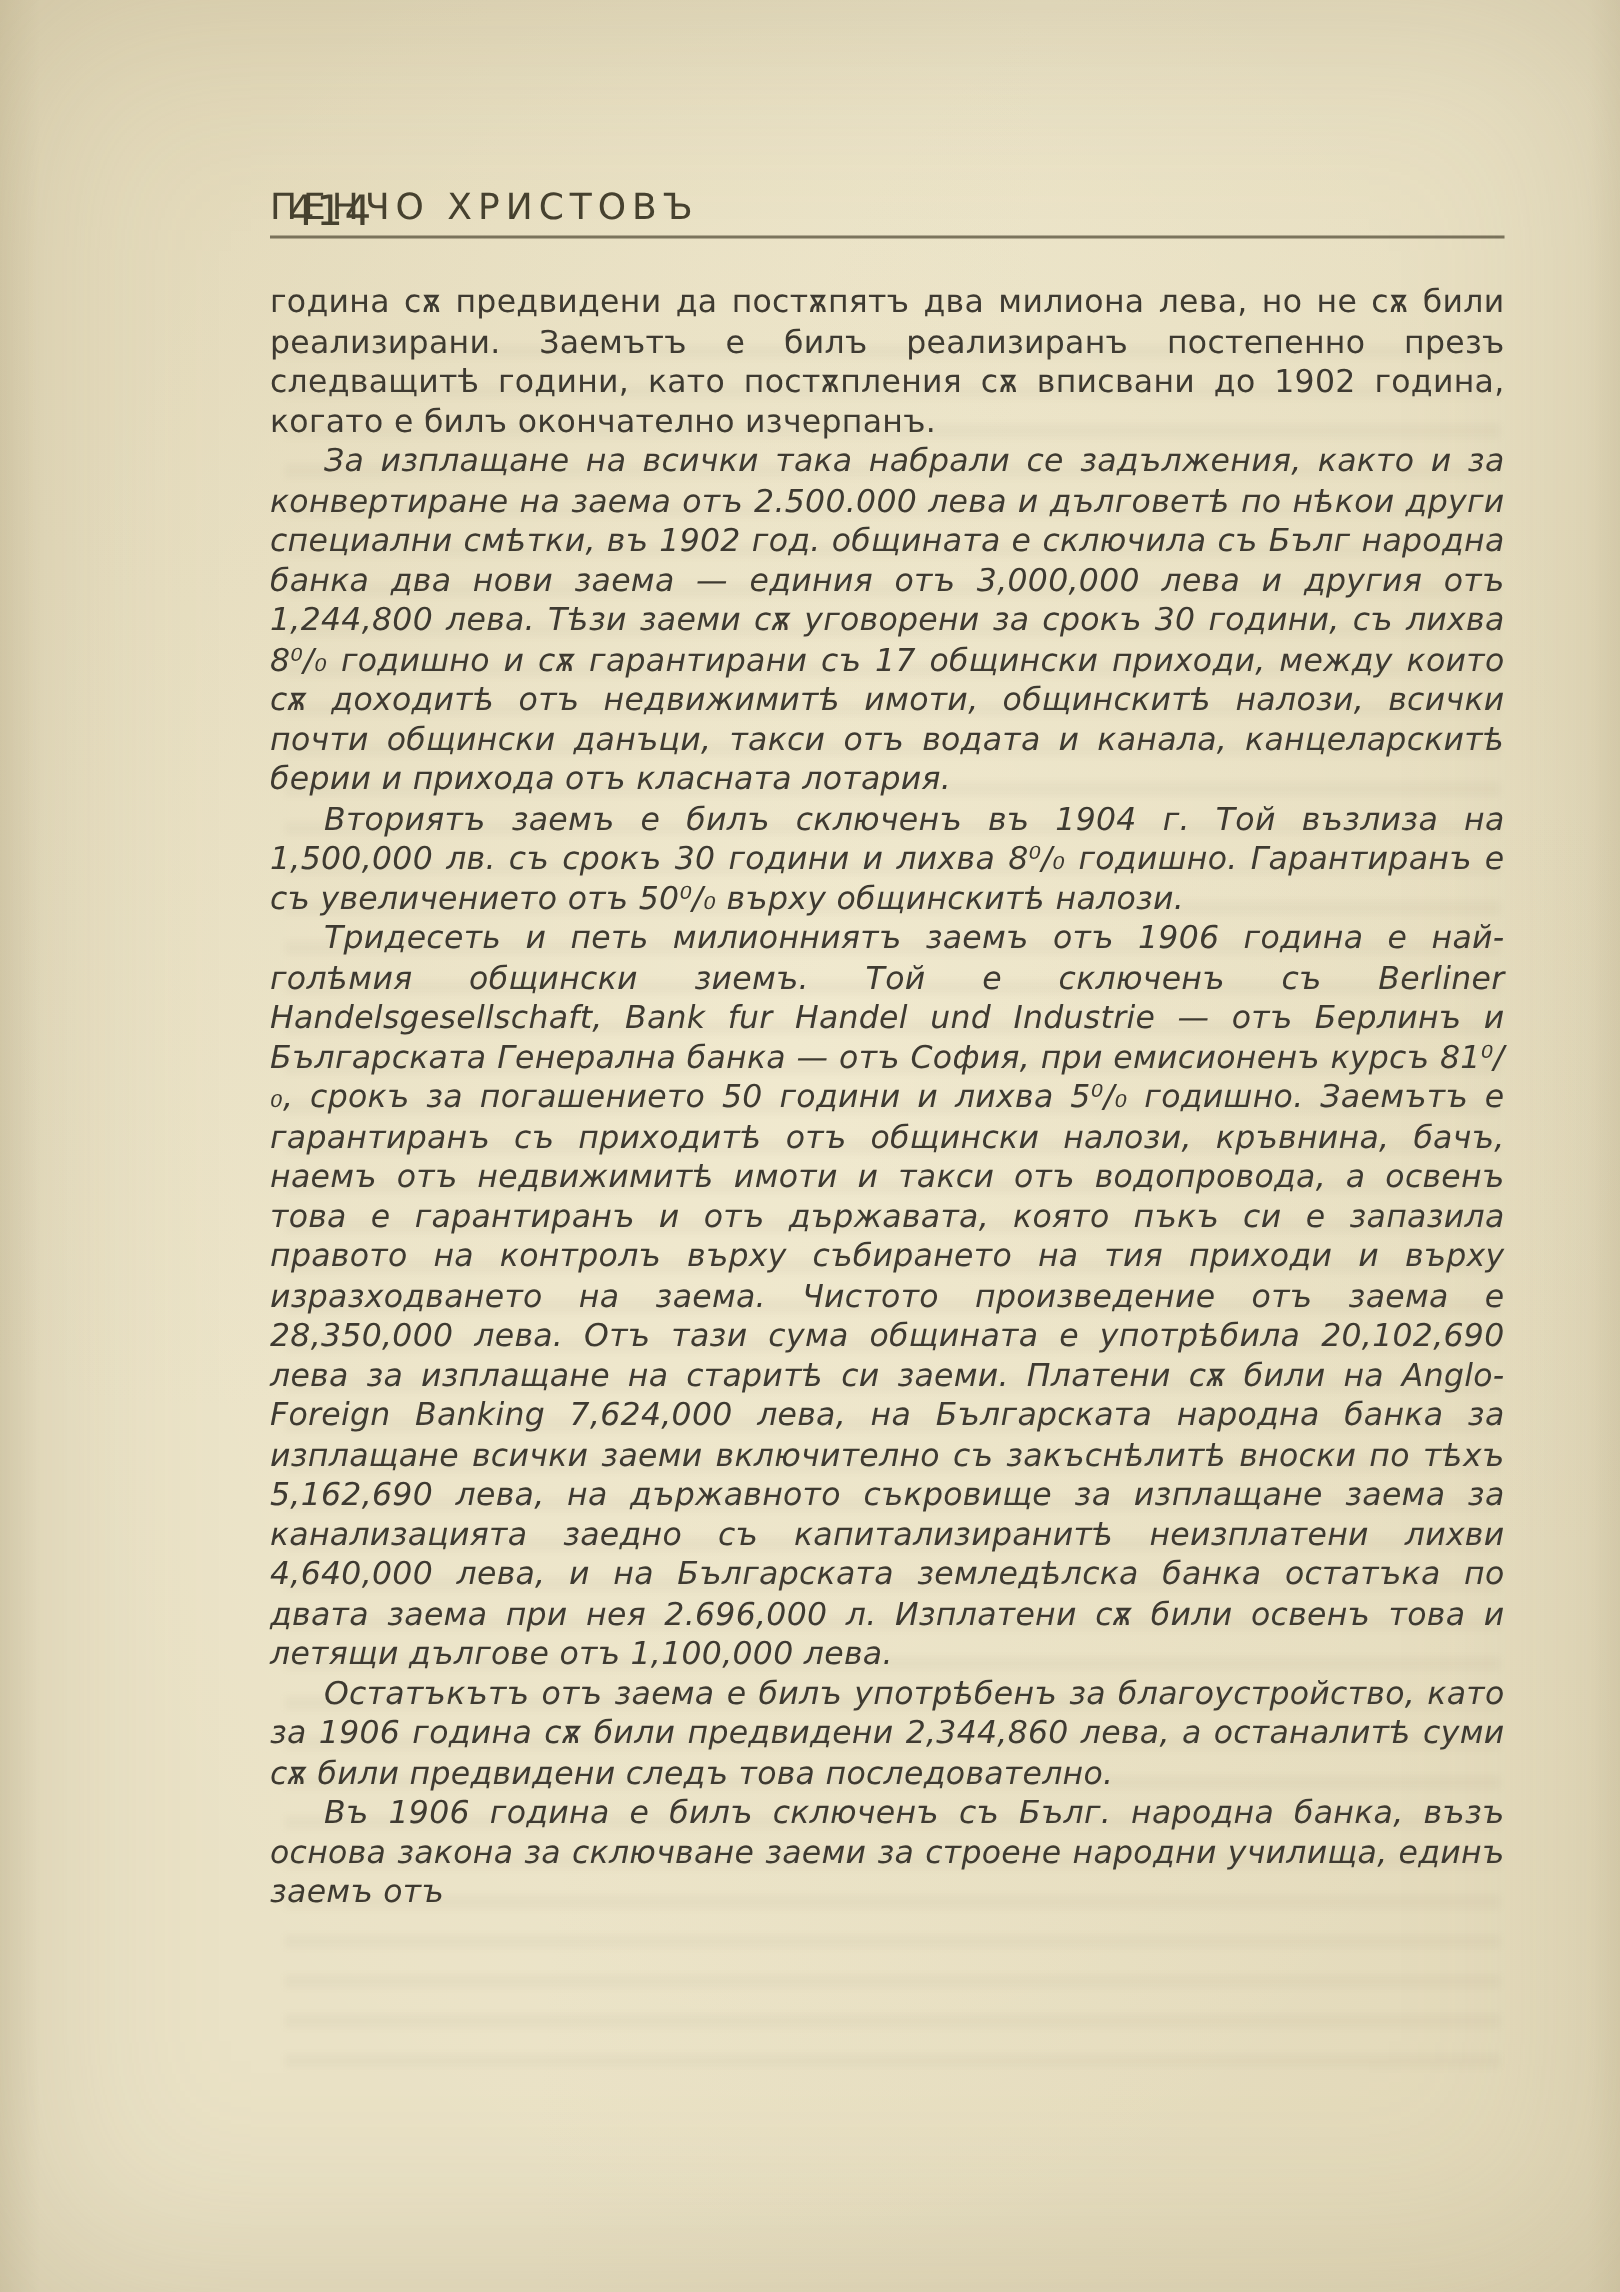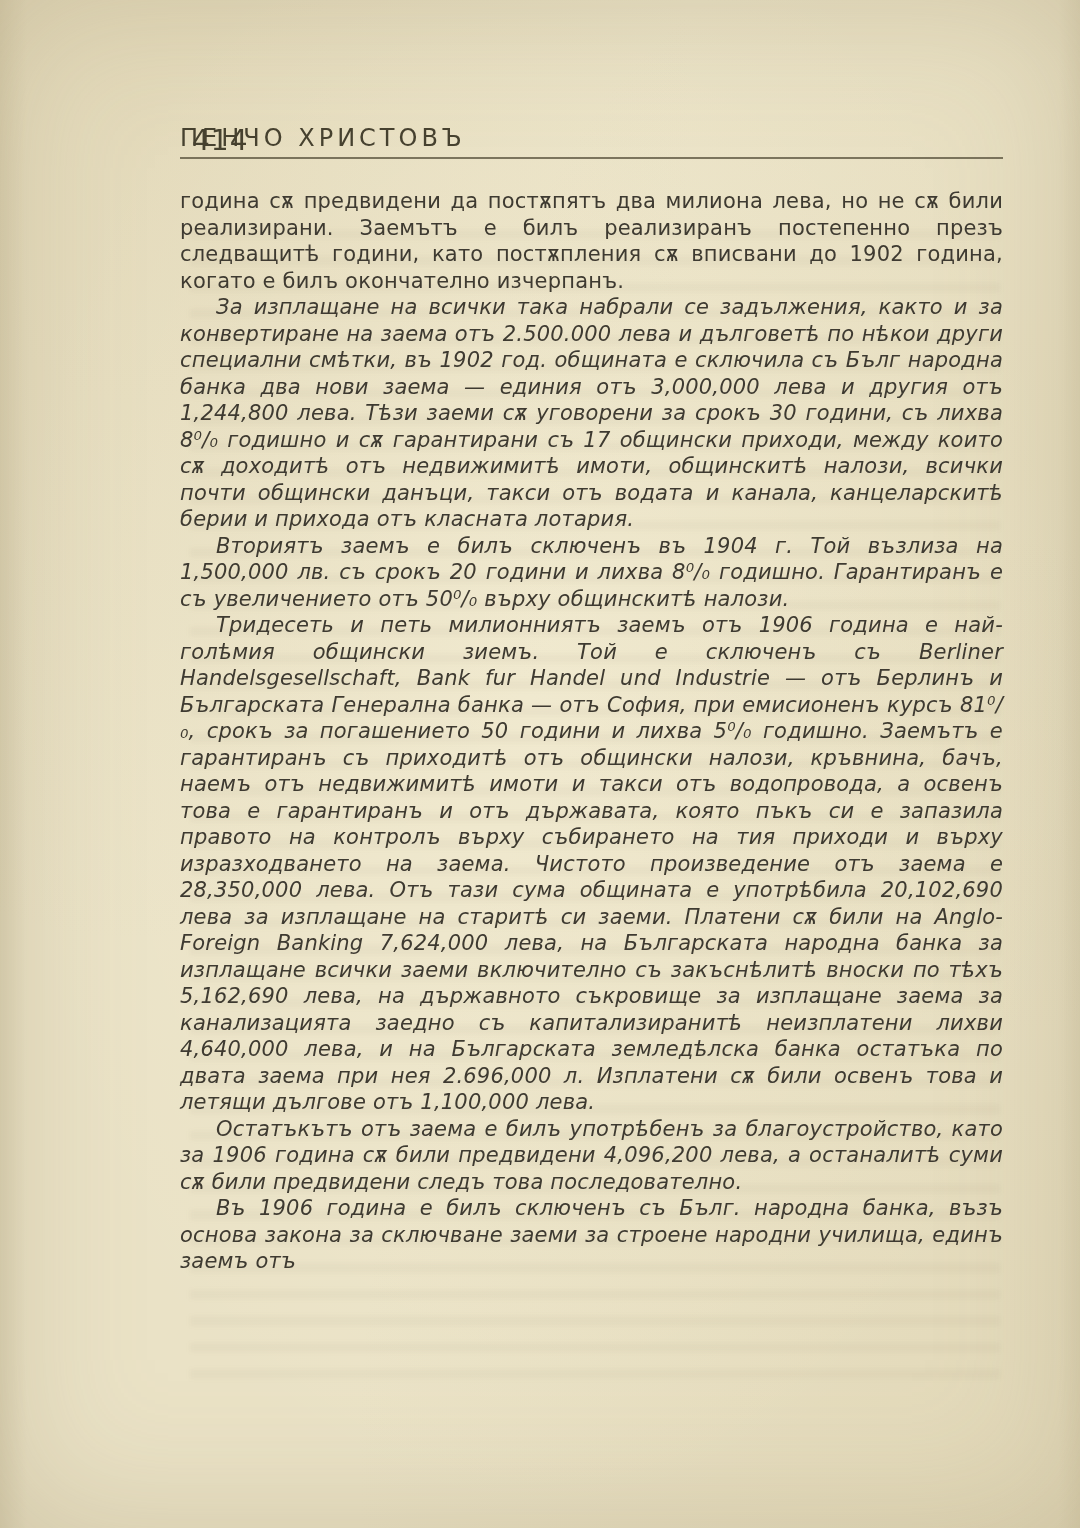--- a/index.html
+++ b/index.html
@@ -95,19 +95,19 @@
   <div class="showthrough"></div>
   <div class="content">
     <div class="running-header">
       <span class="page-number">414</span>
       <span class="running-title">ПЕНЧО ХРИСТОВЪ</span>
     </div>
     <div class="header-rule"></div>
     <div class="body-text" style="color: rgb(62, 58, 49);">
         <p class="">година сѫ предвидени да постѫпятъ два милиона лева, но не сѫ били реализирани. Заемътъ е билъ реализиранъ постепенно презъ следващитѣ години, като постѫпления сѫ вписвани до 1902 година, когато е билъ окончателно изчерпанъ.</p>
         <p class="indent">За изплащане на всички така набрали се задължения, както и за конвертиране на заема отъ 2.500.000 лева и дълговетѣ по нѣкои други специални смѣтки, въ 1902 год. общината е сключила съ Бълг народна банка два нови заема — единия отъ 3,000,000 лева и другия отъ 1,244,800 лева. Тѣзи заеми сѫ уговорени за срокъ 30 години, съ лихва 8⁰/₀ годишно и сѫ гарантирани съ 17 общински приходи, между които сѫ доходитѣ отъ недвижимитѣ имоти, общинскитѣ налози, всички почти общински данъци, такси отъ водата и канала, канцеларскитѣ берии и прихода отъ класната лотария.</p>
-        <p class="indent">Вториятъ заемъ е билъ сключенъ въ 1904 г. Той възлиза на 1,500,000 лв. съ срокъ 20 години и лихва 8⁰/₀ годишно. Гарантиранъ е съ увеличението отъ 50⁰/₀ върху общинскитѣ налози.</p>
+        <p class="indent">Вториятъ заемъ е билъ сключенъ въ 1904 г. Той възлиза на 1,500,000 лв. съ срокъ 30 години и лихва 8⁰/₀ годишно. Гарантиранъ е съ увеличението отъ 50⁰/₀ върху общинскитѣ налози.</p>
         <p class="indent">Тридесеть и петь милионниятъ заемъ отъ 1906 година е най-голѣмия общински зиемъ. Той е сключенъ съ Berliner Handelsgesellschaft, Bank fur Handel und Industrie — отъ Берлинъ и Българската Генерална банка — отъ София, при емисионенъ курсъ 81⁰/₀, срокъ за погашението 50 години и лихва 5⁰/₀ годишно. Заемътъ е гарантиранъ съ приходитѣ отъ общински налози, кръвнина, бачъ, наемъ отъ недвижимитѣ имоти и такси отъ водопровода, а освенъ това е гарантиранъ и отъ държавата, която пъкъ си е запазила правото на контролъ върху събирането на тия приходи и върху изразходването на заема. Чистото произведение отъ заема е 28,350,000 лева. Отъ тази сума общината е употрѣбила 20,102,690 лева за изплащане на старитѣ си заеми. Платени сѫ били на Anglo-Foreign Banking 7,624,000 лева, на Българската народна банка за изплащане всички заеми включително съ закъснѣлитѣ вноски по тѣхъ 5,162,690 лева, на държавното съкровище за изплащане заема за канализацията заедно съ капитализиранитѣ неизплатени лихви 4,640,000 лева, и на Българската земледѣлска банка остатъка по двата заема при нея 2.696,000 л. Изплатени сѫ били освенъ това и летящи дългове отъ 1,100,000 лева.</p>
-        <p class="indent">Остатъкътъ отъ заема е билъ употрѣбенъ за благоустройство, като за 1906 година сѫ били предвидени 4,096,200 лева, а останалитѣ суми сѫ били предвидени следъ това последователно.</p>
+        <p class="indent">Остатъкътъ отъ заема е билъ употрѣбенъ за благоустройство, като за 1906 година сѫ били предвидени 2,344,860 лева, а останалитѣ суми сѫ били предвидени следъ това последователно.</p>
         <p class="indent">Въ 1906 година е билъ сключенъ съ Бълг. народна банка, възъ основа закона за сключване заеми за строене народни училища, единъ заемъ отъ</p>
       </div>
   </div>
 </div>
 
 </body></html>

